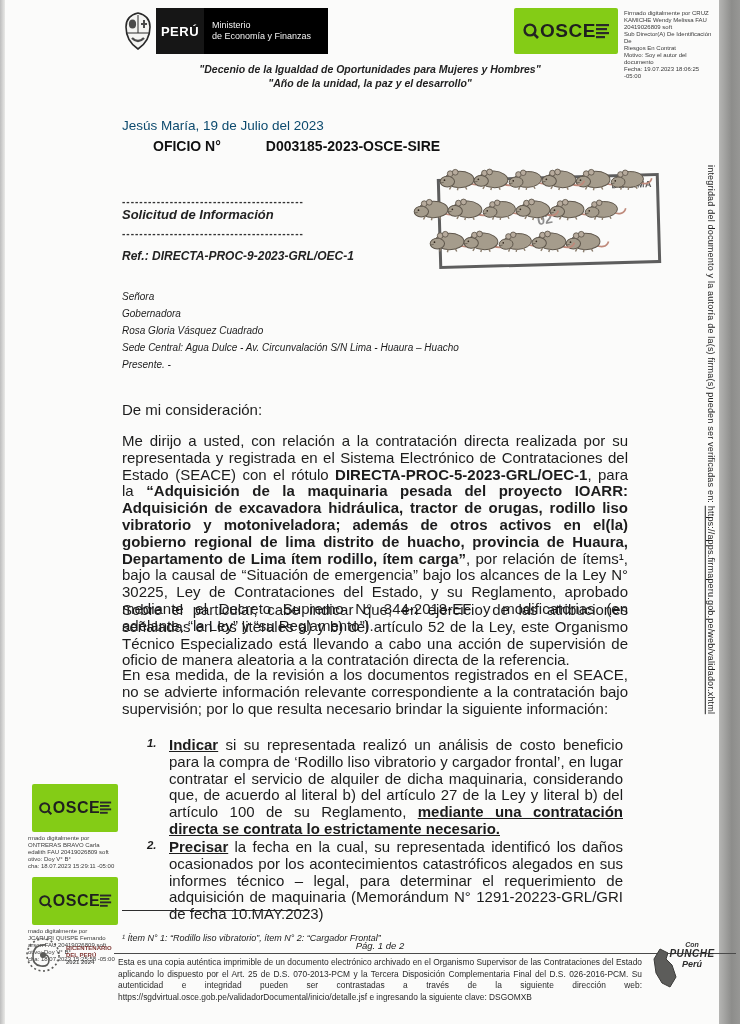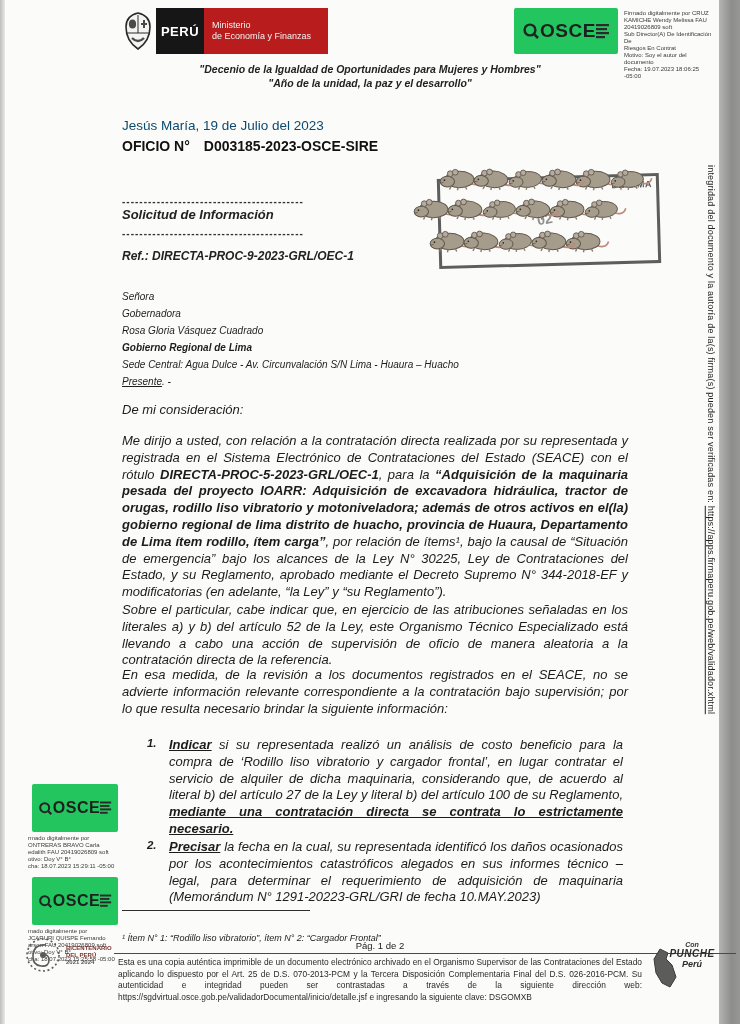--- a/index.html
+++ b/index.html
@@ -7,61 +7,61 @@
        font-family:"Liberation Sans",sans-serif;color:#1d1d1d;}
   .abs{position:absolute;}
   
   .edge-left{left:0;top:0;width:5px;height:1024px;background:linear-gradient(to right,#bdbdbd,#e9e9e7);}
   .edge-right{right:0;top:0;width:21px;height:1024px;background:linear-gradient(to right,#b5b5b3,#8d8d8b 60%,#979795);}
   
   .mef{left:120px;top:8px;display:flex;align-items:stretch;height:46px;}
   .coat{width:36px;display:flex;align-items:center;justify-content:center;background:transparent;}
   .peru-box{width:48px;background:#161616;color:#fff;display:flex;align-items:center;justify-content:center;
             font-weight:700;font-size:13px;letter-spacing:.5px;}
-  .mef-box{width:116px;background:#b91c1c;color:#f2f2f2;display:flex;flex-direction:column;justify-content:center;
+  .mef-box{width:116px;background:#000000;color:#f2f2f2;display:flex;flex-direction:column;justify-content:center;
            padding-left:8px;font-size:9px;line-height:11px;}
   
-  .osce-box{background:#22c55e;border-radius:2px;display:flex;align-items:center;justify-content:center;gap:0;}
+  .osce-box{background:#84cc16;border-radius:2px;display:flex;align-items:center;justify-content:center;gap:0;}
   .osce-word{font-weight:800;color:#1f1f1f;letter-spacing:.5px;}
   .sig-lines{font-size:6px;line-height:7px;color:#3a3a3a;}
   .stamp-top-right{left:514px;top:8px;width:104px;height:46px;}
   .stamp-top-right .osce-word{font-size:19px;}
   .sig-top-right{left:624px;top:10px;width:90px;}
   .stamp-left1{left:32px;top:784px;width:86px;height:48px;}
   .stamp-left2{left:32px;top:877px;width:86px;height:48px;}
   .stamp-left1 .osce-word,.stamp-left2 .osce-word{font-size:16px;}
   .sig-left1{left:28px;top:835px;width:100px;}
   .sig-left2{left:28px;top:928px;width:100px;}
   
   .quotes{left:110px;top:62px;width:520px;text-align:center;font-style:italic;font-weight:700;
           font-size:10.5px;line-height:14px;color:#222;}
   
   .dateline{left:122px;top:118px;font-size:13.5px;color:#0c4a6e;}
   .oficio{left:122px;top:138px;font-size:14px;font-weight:700;color:#111;}
-  .oficio span{margin-right:14px;}
+  .oficio span{margin-right:14px;margin-left:31px;}
   .sep{left:122px;top:0;font-size:10px;font-weight:700;letter-spacing:1px;color:#333;}
   .sep1{top:196px;} .sep2{top:228px;}
   .subject{left:122px;top:207px;font-size:13px;font-weight:700;font-style:italic;color:#222;}
   .refline{left:122px;top:249px;font-size:12px;font-weight:700;font-style:italic;color:#222;}
   .addr{left:122px;top:288px;font-size:10px;font-style:italic;line-height:17px;color:#1d1d1d;}
   .addr .bold{font-weight:700;}
-  .addr .ul{text-decoration:underline;}
-  .body-txt{font-size:13px;font-style:italic;line-height:16.8px;text-align:justify;color:#1c1c1c;}
+  .addr .ul{}
+  .body-txt{font-size:15px;line-height:16.8px;text-align:justify;color:#1c1c1c;}
   .salut{left:122px;top:402px;}
   .p1{left:122px;top:433px;width:506px;}
   .p2{left:122px;top:602px;width:506px;}
   .p3{left:122px;top:667px;width:506px;}
   .item{width:454px;}
   .item-num{font-weight:700;font-style:italic;font-size:11.4px;}
   .it1-num{left:147px;top:737px;} .it1{left:169px;top:737px;}
   .it2-num{left:147px;top:839px;} .it2{left:169px;top:839px;}
   
   .fn-rule{left:122px;top:910px;width:188px;border-top:1.2px solid #2e2e2e;height:0;}
   .footnote{left:122px;top:917px;font-size:9px;font-style:italic;color:#222;margin-top:16px;}
-  .pagenum{left:118px;top:940px;width:524px;text-align:center;font-size:9.5px;color:#222;}
+  .pagenum{left:118px;top:940px;width:524px;text-align:center;font-size:9.5px;color:#222;font-style:italic;}
   .ft-rule{left:114px;top:953px;width:622px;border-top:1px solid #4a4a4a;height:0;}
   .footer-legal{left:118px;top:957px;width:524px;font-size:8.4px;line-height:11.6px;text-align:justify;color:#2a2a2a;}
   
   .side-vert{right:24px;top:165px;height:720px;writing-mode:vertical-rl;font-size:9px;color:#222;letter-spacing:.2px;}
   
   .rat-zone{left:424px;top:160px;width:252px;height:116px;}
   .rat-border{position:absolute;left:14px;top:16px;width:216px;height:84px;border:3px solid rgba(40,40,40,.75);
               transform:rotate(-1.6deg);}
   .rat-stamp-text{position:absolute;right:4px;top:3px;font-size:9px;font-weight:700;color:rgba(55,55,55,.85);letter-spacing:.5px;}
   .rat-stamp-num{position:absolute;left:96px;top:32px;font-size:14px;font-weight:700;color:rgba(70,70,70,.6);transform:rotate(-8deg);}
@@ -225,21 +225,20 @@
 
 <div class="abs sep sep1">------------------------------------------</div>
 <div class="abs subject">Solicitud de Información</div>
 <div class="abs sep sep2">------------------------------------------</div>
 <div class="abs refline">Ref.: DIRECTA-PROC-9-2023-GRL/OEC-1</div>
 
 <div class="abs addr">
   <div>Señora</div>
   <div>Gobernadora</div>
   <div>Rosa Gloria Vásquez Cuadrado</div>
-  <div class="bold">Gobierno Regional de Lima</div>
   <div>Sede Central: Agua Dulce - Av. Circunvalación S/N Lima - Huaura – Huacho</div>
   <div><span class="ul">Presente</span><span>. -</span></div>
 </div>
 
 <div class="abs body-txt salut">De mi consideración:</div>
 <div class="abs body-txt p1"><span>Me dirijo a usted, con relación a la contratación directa realizada por su representada y registrada en el Sistema Electrónico de Contrataciones del Estado (SEACE) con el rótulo </span><span style="font-weight: 700;">DIRECTA-PROC-5-2023-GRL/OEC-1</span><span>, para la </span><span style="font-weight: 700;">“Adquisición de la maquinaria pesada del proyecto IOARR: Adquisición de excavadora hidráulica, tractor de orugas, rodillo liso vibratorio y motoniveladora; además de otros activos en el(la) gobierno regional de lima distrito de huacho, provincia de Huaura, Departamento de Lima ítem rodillo, ítem carga”</span><span>, por relación de ítems¹, bajo la causal de “Situación de emergencia” bajo los alcances de la Ley N° 30225, Ley de Contrataciones del Estado, y su Reglamento, aprobado mediante el Decreto Supremo N° 344-2018-EF y modificatorias (en adelante, “la Ley” y “su Reglamento”).</span></div>
 <div class="abs body-txt p2">Sobre el particular, cabe indicar que, en ejercicio de las atribuciones señaladas en los literales a) y b) del artículo 52 de la Ley, este Organismo Técnico Especializado está llevando a cabo una acción de supervisión de oficio de manera aleatoria a la contratación directa de la referencia.</div>
 <div class="abs body-txt p3">En esa medida, de la revisión a los documentos registrados en el SEACE, no se advierte información relevante correspondiente a la contratación bajo supervisión; por lo que resulta necesario brindar la siguiente información:</div>
 
 <div class="abs item-num it1-num">1.</div>

